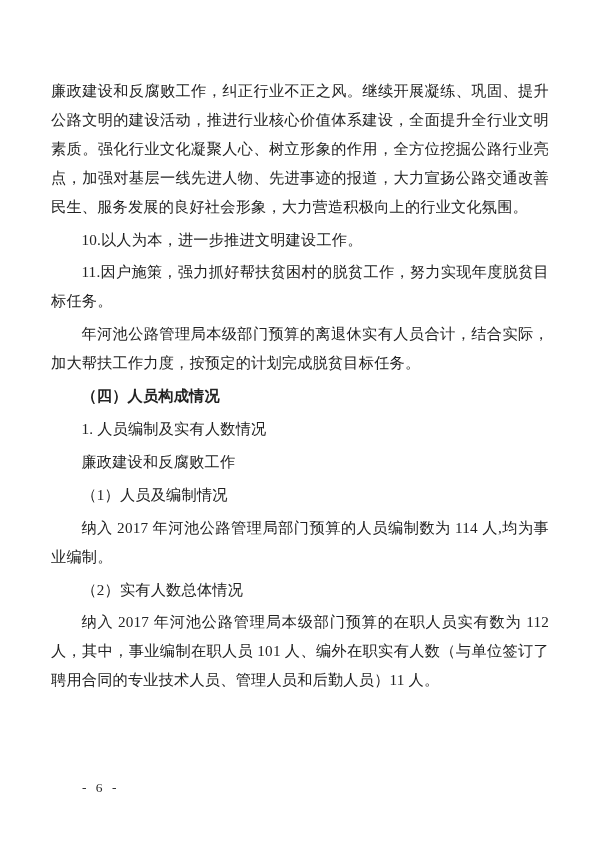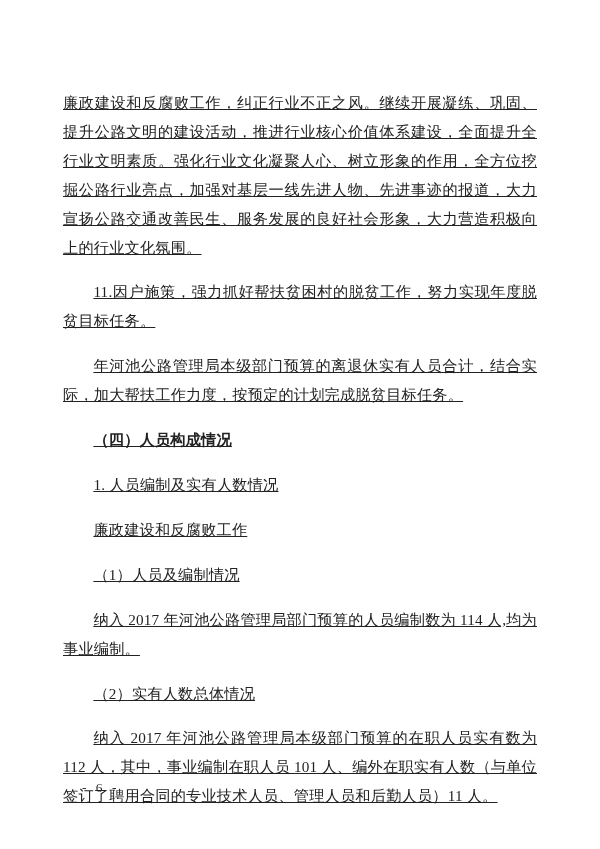--- a/index.html
+++ b/index.html
@@ -21,23 +21,22 @@
     top: 73px;
     width: 506px;
     font-size: 15.2px;
     line-height: 28.9px;
     color: #222222;
     text-align: justify;
     text-justify: inter-character;
     letter-spacing: 0.2px;
   }
   .doc-body p {
-    margin: 16px;
+    margin: 4px;
     padding: 0;
-    text-decoration: underline;
   }
   .para-continuation {
     text-indent: 0;
   }
   .para-indent {
     text-indent: 2em;
   }
   .para-heading {
     text-indent: 2em;
     font-weight: bold;
@@ -55,20 +54,21 @@
     letter-spacing: 3px;
     white-space: pre;
   }
 </style>
 </head>
 <body>
 
 <div class="page">
   <div class="doc-body" id="doc-body">
       <p class="para-continuation">廉政建设和反腐败工作，纠正行业不正之风。继续开展凝练、巩固、提升公路文明的建设活动，推进行业核心价值体系建设，全面提升全行业文明素质。强化行业文化凝聚人心、树立形象的作用，全方位挖掘公路行业亮点，加强对基层一线先进人物、先进事迹的报道，大力宣扬公路交通改善民生、服务发展的良好社会形象，大力营造积极向上的行业文化氛围。</p>
+      <p class="para-indent">10.以人为本，进一步推进文明建设工作。</p>
       <p class="para-indent">11.因户施策，强力抓好帮扶贫困村的脱贫工作，努力实现年度脱贫目标任务。</p>
       <p class="para-indent">年河池公路管理局本级部门预算的离退休实有人员合计，结合实际，加大帮扶工作力度，按预定的计划完成脱贫目标任务。</p>
       <p class="para-heading">（四）人员构成情况</p>
       <p class="para-indent">1. 人员编制及实有人数情况</p>
       <p class="para-indent">廉政建设和反腐败工作</p>
       <p class="para-indent">（1）人员及编制情况</p>
       <p class="para-indent">纳入 2017 年河池公路管理局部门预算的人员编制数为 114 人,均为事业编制。</p>
       <p class="para-indent">（2）实有人数总体情况</p>
       <p class="para-indent">纳入 2017 年河池公路管理局本级部门预算的在职人员实有数为 112 人，其中，事业编制在职人员 101 人、编外在职实有人数（与单位签订了聘用合同的专业技术人员、管理人员和后勤人员）11 人。</p>
     </div>

